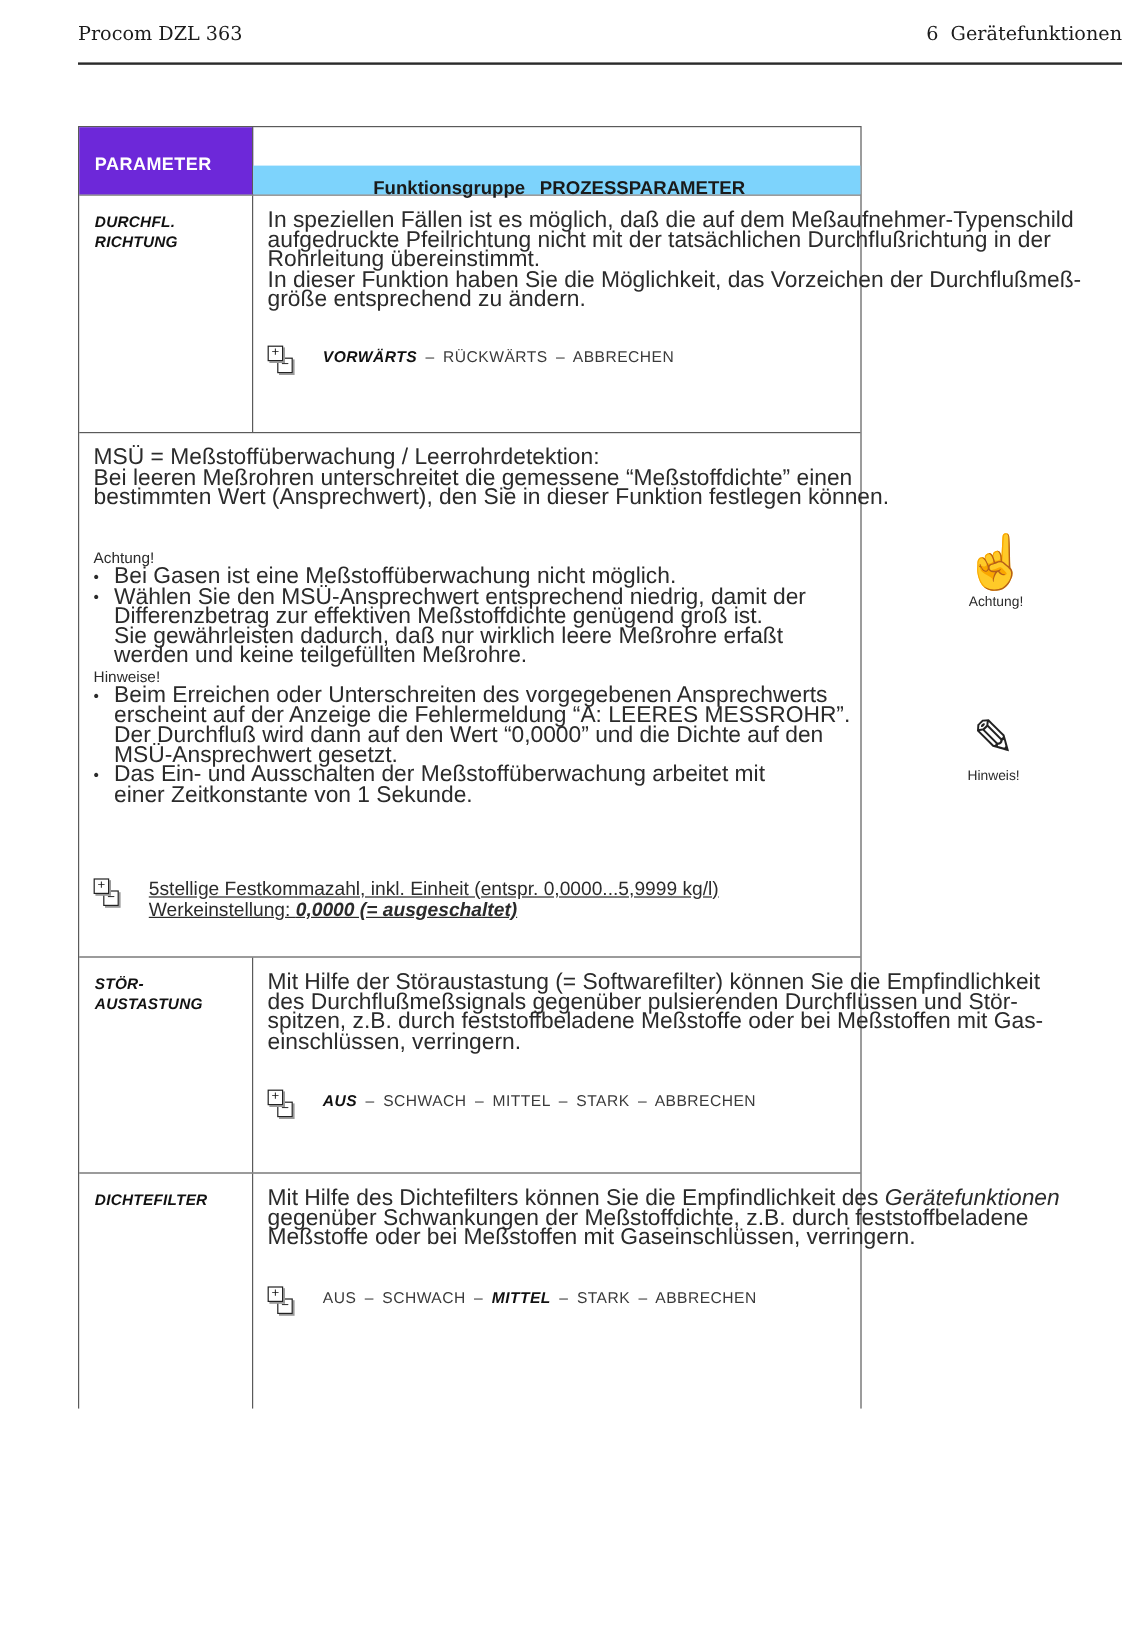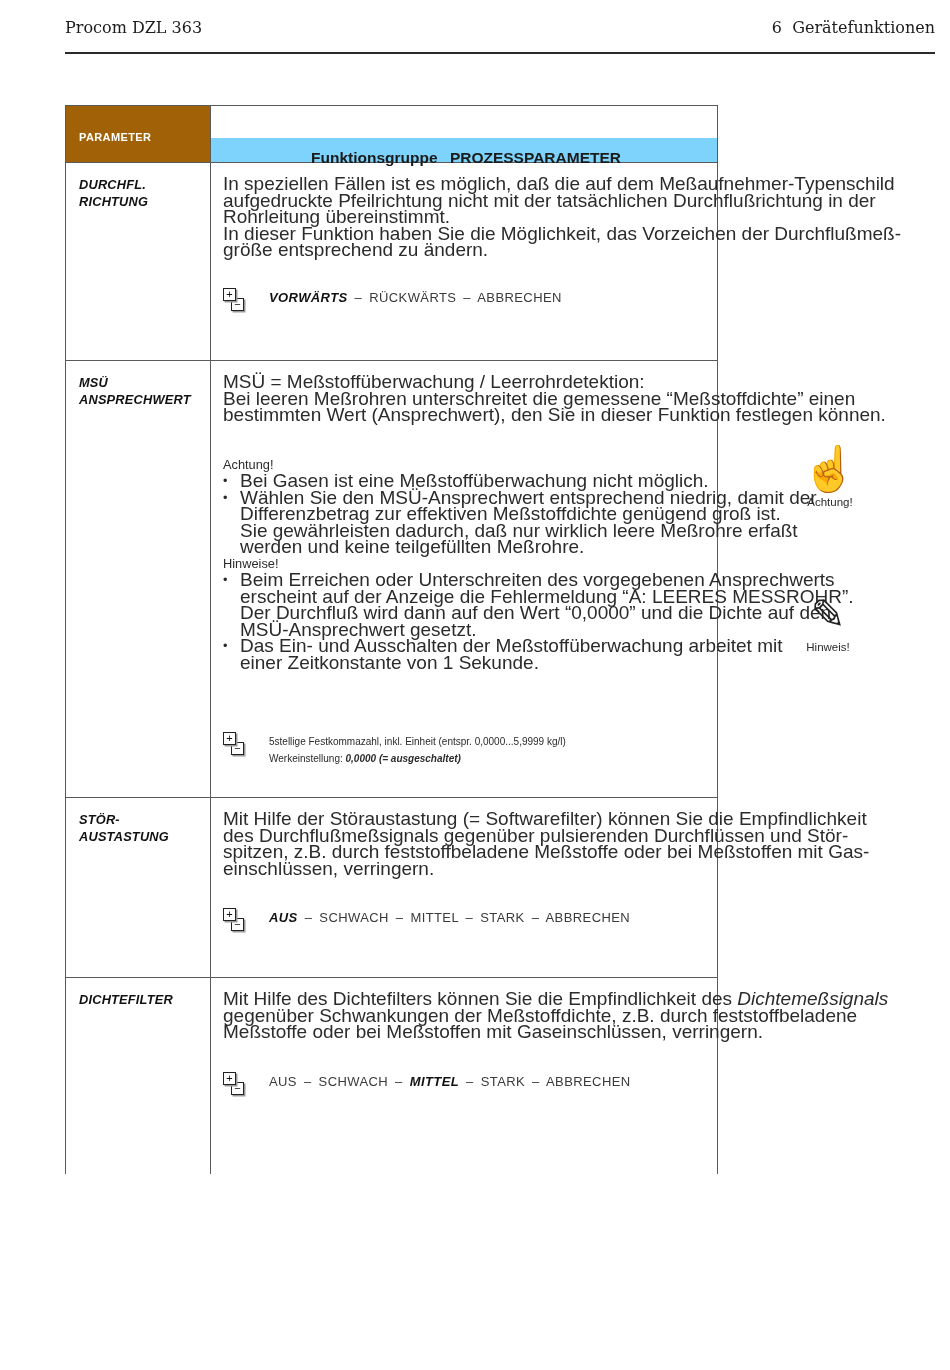--- a/index.html
+++ b/index.html
@@ -21,21 +21,21 @@
   
   .ptable{position:absolute;left:65px;top:105px;width:653px;height:1205px;
           border:1px solid #5a5a5a;box-sizing:border-box;display:flex;flex-direction:column;}
   .trow{display:flex;box-sizing:border-box;border-bottom:1px solid #5a5a5a;}
   .trow:last-child{border-bottom:none;}
   .cell-l{width:145px;box-sizing:border-box;border-right:1px solid #5a5a5a;
           padding:14px 8px 0 13px;flex-shrink:0;}
   .cell-r{flex:1;box-sizing:border-box;padding:13px 8px 0 12px;}
 
   .th-row{height:57px;}
-  .th-param{background:#a16207;color:#ffffff;font-weight:bold;font-size:11px;
+  .th-param{background:#6d28d9;color:#ffffff;font-weight:bold;font-size:15px;
             letter-spacing:.4px;display:flex;align-items:center;padding-top:6px;}
   .th-group{background:#7dd3fc;display:flex;align-items:center;justify-content:center;
             font-weight:bold;font-size:15.5px;color:#1a1a1a;word-spacing:8px;padding-top:16px;margin-top:32px;}
 
   .row-1{height:198px;} .row-2{height:437px;} .row-3{height:180px;} .row-4{height:331px;}
 
   .pname{font-weight:bold;font-size:12.8px;line-height:16.5px;color:#111;letter-spacing:.2px;white-space:nowrap;font-style:italic;}
   .body{font-size:19px;line-height:16.5px;color:#2b2b2b;white-space:nowrap;}
   .it{font-style:italic;}
   .bi{font-weight:bold;font-style:italic;}
@@ -54,21 +54,21 @@
   .opt-1{margin-top:28px;} .opt-entry{margin-top:60px;} .opt-3{margin-top:30px;} .opt-4{margin-top:30px;}
   .keypad{position:relative;width:24px;height:28px;flex-shrink:0;margin-right:22px;}
   .key{position:absolute;width:13px;height:13px;background:#fff;border:1.2px solid #222;
        box-sizing:border-box;font-size:11px;line-height:10px;text-align:center;color:#111;
        box-shadow:1.5px 1.5px 0 #9a9a9a;}
   .key-plus{left:0;top:1px;z-index:2;}
   .key-minus{left:8px;top:11px;z-index:1;}
   .opttext{font-size:13px;line-height:16px;color:#3a3a3a;letter-spacing:.4px;word-spacing:3px;
            white-space:nowrap;padding-top:3px;}
   .opttext .sel{color:#111;}
-  .entrytext{font-size:10px;line-height:17px;color:#2b2b2b;white-space:nowrap;padding-top:2px;}
+  .entrytext{font-size:16px;line-height:17px;color:#2b2b2b;white-space:nowrap;padding-top:2px;text-decoration:underline;}
 
   
   .micon{position:absolute;width:80px;text-align:center;color:#222;}
   .micon .glyph{font-size:44px;line-height:1;display:block;}
   .micon .mlabel{font-size:11.5px;color:#2b2b2b;display:block;margin-top:5px;}
   .micon-achtung{left:790px;top:447px;}
   .micon-hinweis{left:788px;top:594px;}
   .micon-hinweis .glyph{font-size:42px;}
 </style>
 </head>
@@ -99,23 +99,20 @@
           <span class="keypad">
             <span class="key key-plus">+</span>
             <span class="key key-minus">−</span>
           </span>
           <span class="opttext"><span></span><span class="bi sel">VORWÄRTS</span><span> – RÜCKWÄRTS – ABBRECHEN</span></span>
         </div>
       </div>
     </div>
 
     <div class="trow row-2">
-      <div class="cell-l">
-        <div class="pname">MSÜ<br>ANSPRECHWERT</div>
-      </div>
       <div class="cell-r">
         <div class="body">MSÜ = Meßstoffüberwachung / Leerrohrdetektion:<br>Bei leeren Meßrohren unterschreitet die gemessene “Meßstoffdichte” einen<br>bestimmten Wert (Ansprechwert), den Sie in dieser Funktion festlegen können.</div>
 
         <div class="mt-achtung">
           <div class="blk-title">Achtung!</div>
           <ul class="bullets">
             <li>
               <span class="dot">•</span>
               <span class="body">Bei Gasen ist eine Meßstoffüberwachung nicht möglich.</span>
             </li>
@@ -168,21 +165,21 @@
         </div>
       </div>
     </div>
 
     <div class="trow row-4">
       <div class="cell-l">
         <div class="pname">DICHTEFILTER</div>
       </div>
       <div class="cell-r">
         <div class="body">
-          <span>Mit Hilfe des Dichtefilters können Sie die Empfindlichkeit des </span><span class="it">Dichtemeßsignals</span><br>
+          <span>Mit Hilfe des Dichtefilters können Sie die Empfindlichkeit des </span><span class="it">Gerätefunktionen</span><br>
           <span>gegenüber Schwankungen der Meßstoffdichte, z.B. durch  feststoffbeladene<br>Meßstoffe oder bei Meßstoffen mit Gaseinschlüssen, verringern.</span>
         </div>
         <div class="optline opt-4">
           <span class="keypad">
             <span class="key key-plus">+</span>
             <span class="key key-minus">−</span>
           </span>
           <span class="opttext"><span>AUS – SCHWACH – </span><span class="bi sel">MITTEL</span><span> – STARK – ABBRECHEN</span></span>
         </div>
       </div>

